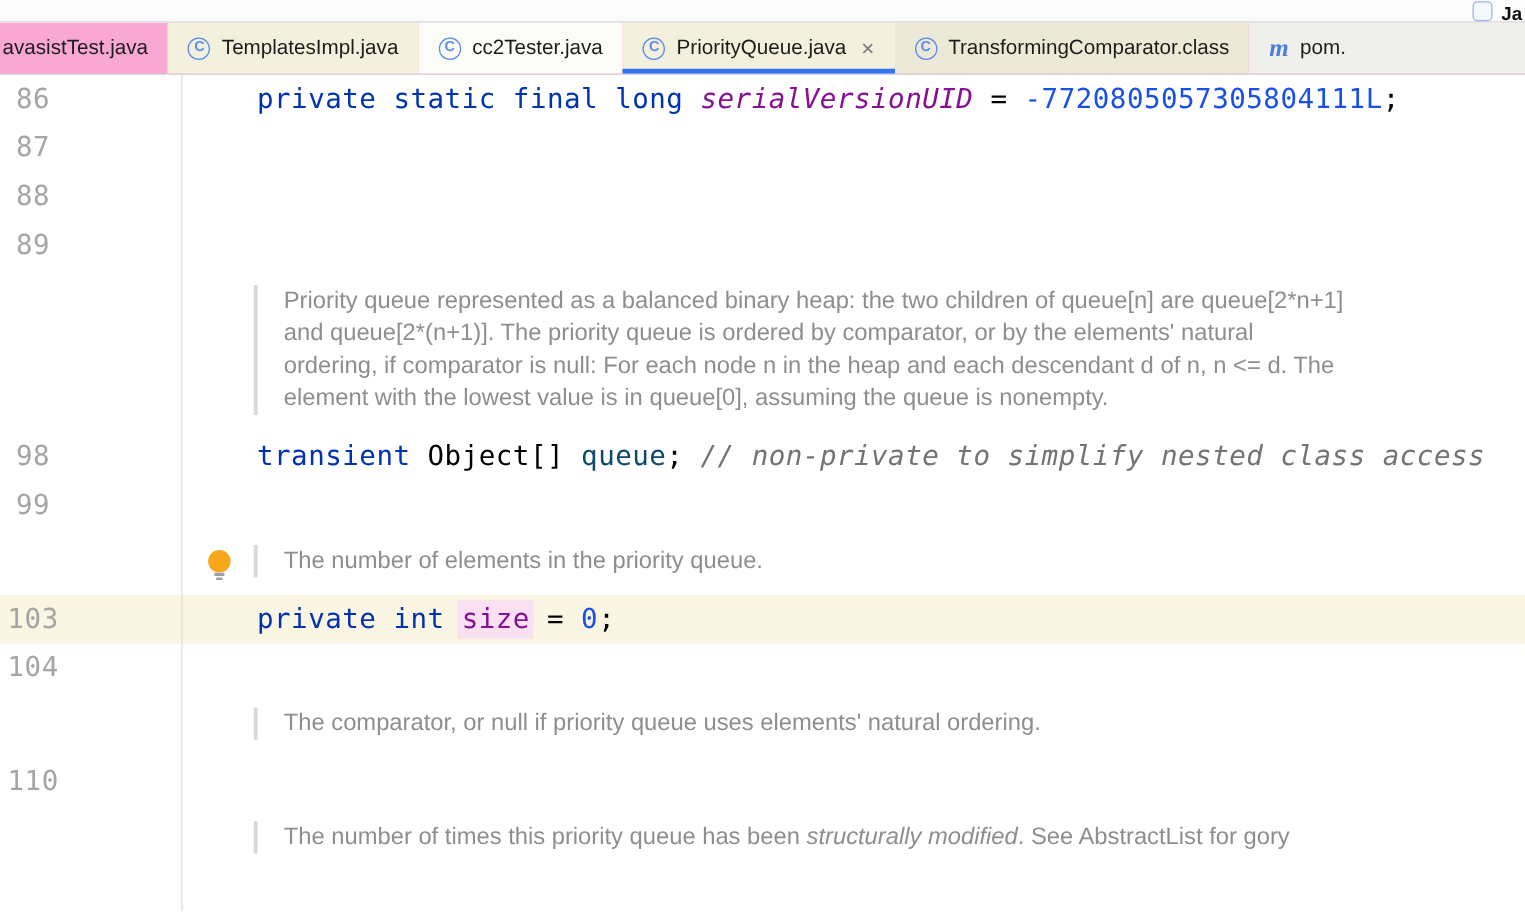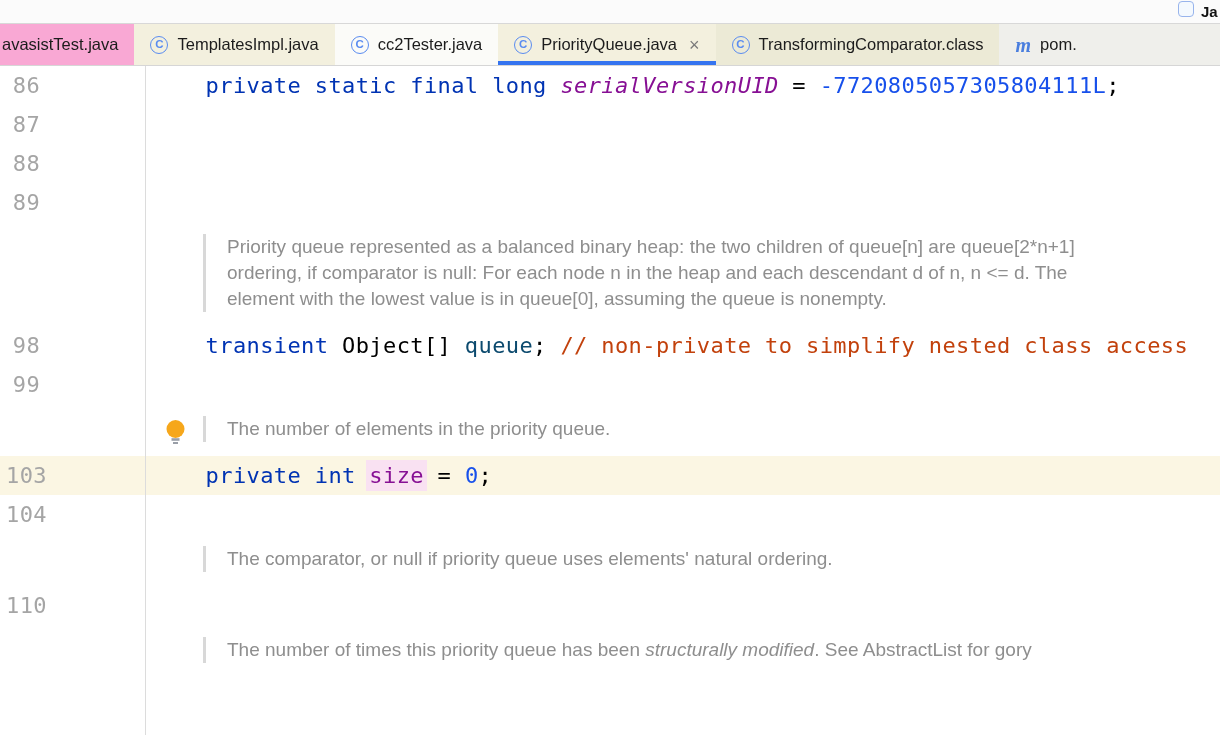--- a/index.html
+++ b/index.html
@@ -3,21 +3,21 @@
 <meta charset="utf-8">
 <style>
   * { box-sizing: border-box; }
   html,body { margin:0; padding:0; }
   body {
     width:1220px; height:738px; overflow:hidden; background:#fff;
     font-family:"Liberation Sans", sans-serif;
   }
 
   
-  .toolbar { position:relative; height:24px; background:#FBFBFB; border-bottom:1px solid #D8D8D8; }
+  .toolbar { position:relative; height:18px; background:#FBFBFB; border-bottom:1px solid #D8D8D8; }
   .toolbar .cb {
     position:absolute; right:26px; top:1px; width:16px; height:16px;
     border:1.5px solid #98B4EC; border-radius:4px; background:#F4F9FE;
   }
   .toolbar .jlabel {
     position:absolute; right:1px; top:3px; font-size:15px; color:#111; font-weight:600;
     overflow:hidden; width:18px; white-space:nowrap;
   }
 
   
@@ -55,21 +55,21 @@
   }
   .row.cur { background:#FBF6E3; }
   .ln { width:53px; flex:none; text-align:center; color:#A5A5A5; }
   .ct { flex:none; margin-left:98px; }
 
   .tk-kw { color:#0033B3; }
   .tk-sf { color:#871094; font-style:italic;text-align:right; }
   .tk-fi { color:#0c4a6e; }
   .tk-nu { color:#1750EB; }
   .tk-pl { color:#000; }
-  .tk-cm { color:#c2410c; }
+  .tk-cm { color:#737373; font-style:italic; }
   .tk-tp { color:#20999D; }
   .tk-hl { color:#871094; background:#F9E1F2; box-shadow:0 0 0 3px #F9E1F2; }
 
   .doc {
     margin:12px 0 14px 203px; border-left:3px solid #D8D8D8; padding:0 0 0 21px;
     position:relative; color:#8E8E8E; font-size:19px; line-height:26px;
     font-family:"Liberation Sans", sans-serif; white-space:nowrap;
   }
   .doc .it { font-style:italic; }
   .bulb { position:absolute; left:-41px; top:2px; width:22px; height:30px; cursor:pointer; }
@@ -111,20 +111,21 @@
 
 <div class="editor">
   <div class="gutter-sep"></div>
   <div>
       <div class="row"><span class="ln">86</span><span class="ct"><span class="tk-pl">    </span><span class="tk-kw">private static final long </span><span class="tk-sf">serialVersionUID </span><span class="tk-pl">= </span><span class="tk-nu">-7720805057305804111L</span><span class="tk-pl">;</span></span></div>
       <div class="row"><span class="ln">87</span><span class="ct"></span></div>
       <div class="row"><span class="ln">88</span></div>
       <div class="row"><span class="ln">89</span><span class="ct"></span></div>
       <div class="doc">
         <div class="doc-line"><span>Priority queue represented as a balanced binary heap: the two children of queue[n] are queue[2*n+1]</span></div>
+        <div class="doc-line"><span>and queue[2*(n+1)]. The priority queue is ordered by comparator, or by the elements' natural</span></div>
         <div class="doc-line"><span>ordering, if comparator is null: For each node n in the heap and each descendant d of n, n &lt;= d. The</span></div>
         <div class="doc-line"><span>element with the lowest value is in queue[0], assuming the queue is nonempty.</span></div>
       </div>
       <div class="row"><span class="ln">98</span><span class="ct"><span class="tk-pl">    </span><span class="tk-kw">transient </span><span class="tk-pl">Object[] </span><span class="tk-fi">queue</span><span class="tk-pl">; </span><span class="tk-cm">// non-private to simplify nested class access</span></span></div>
       <div class="row"><span class="ln">99</span><span class="ct"></span></div>
       <div class="doc">
         <span class="bulb"><svg width="22" height="30" viewBox="0 0 22 30">
             <circle cx="10.5" cy="11" r="9" fill="#F6A71B"></circle>
             <path d="M6.5 21.5h8" stroke="#9A9FA8" stroke-width="2.6"></path>
             <path d="M8 25h5" stroke="#9A9FA8" stroke-width="2"></path>

